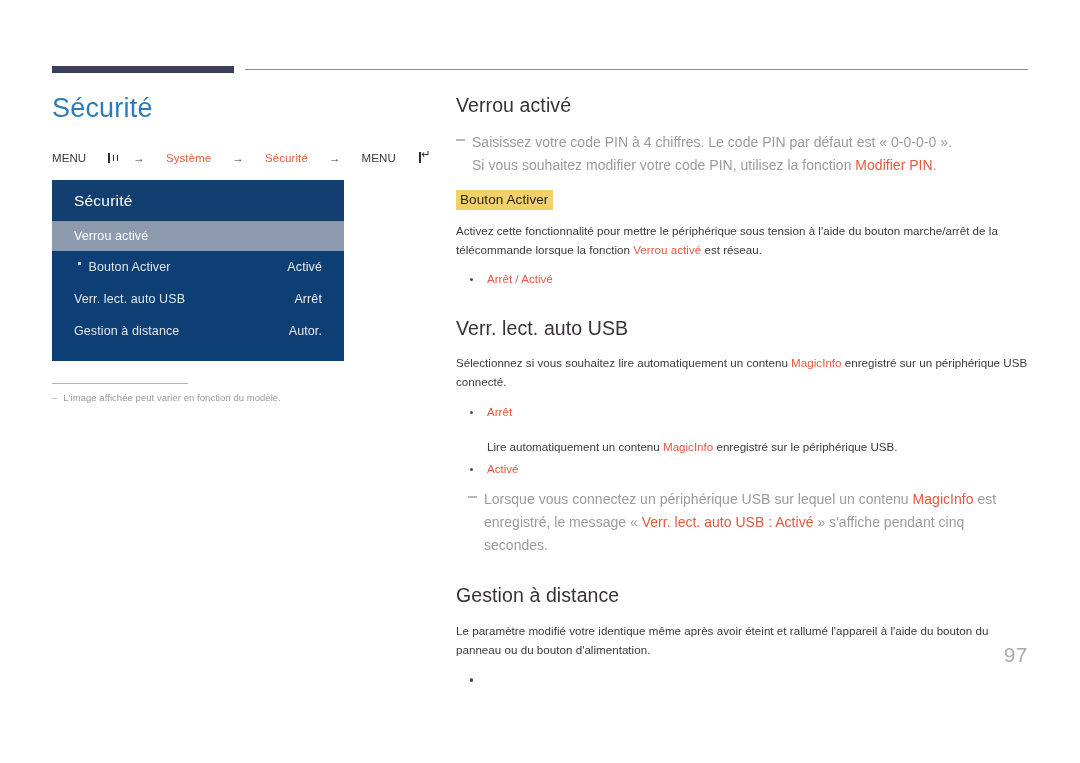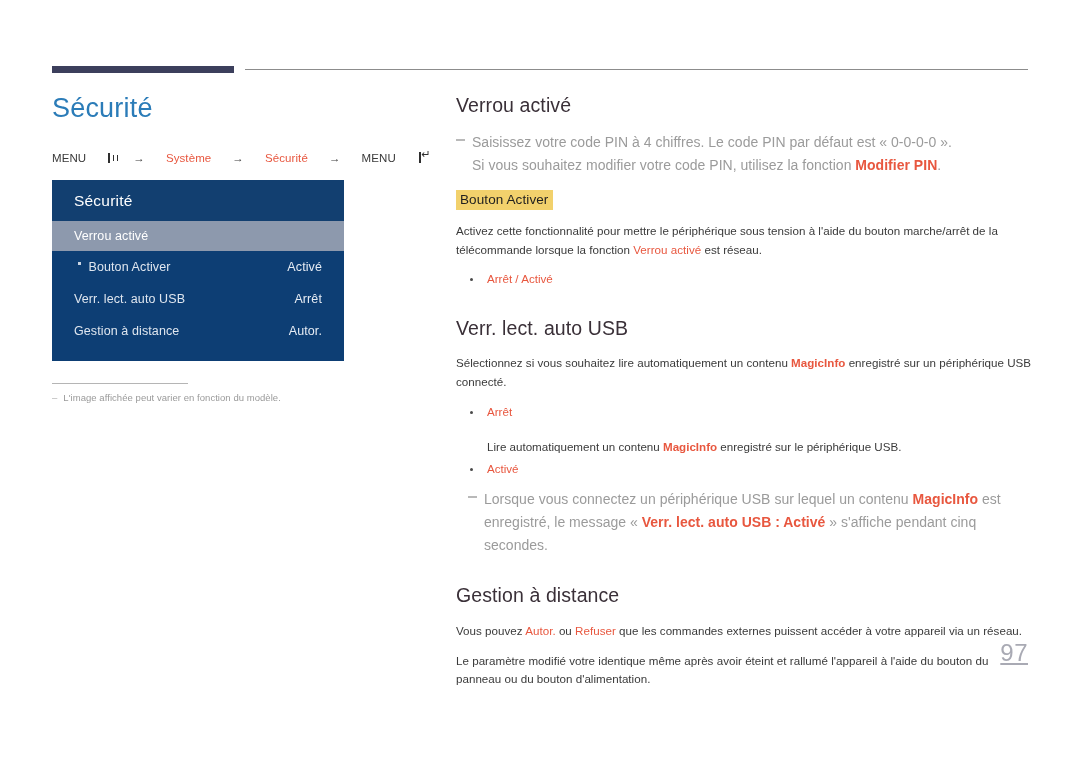--- a/index.html
+++ b/index.html
@@ -218,29 +218,28 @@
     border-radius: 50%;
   }
   li .opt { color: #e8573f; }
   li .desc {
     display: block;
     color: #3a3a3a;
     margin-top: 16px;
   }
   .orange { color: #e8573f; }
   .bold-dark { color: #1f1f1f; font-weight: bold; }
-  .orange-b { color: #e8573f; font-weight: bold; }
+  .orange-b { color: #e8573f; font-weight: normal; }
 
   .page-num {
     position: absolute;
     right: 52px; bottom: 28px;
-    font-size: 24px;
+    font-size: 21px;
     color: #a9aab4;
     letter-spacing: 0.5px;
-    text-decoration: underline;
   }
 </style>
 </head>
 <body>
 
 <div class="page">
 
   <div class="rule-left"></div>
   <div class="rule-right"></div>
 
@@ -329,21 +328,20 @@
     </ul>
 
     <div class="note" style="padding-left:12px;">
       <span class="dash"></span>
       <span class="ntxt"><span>Lorsque vous connectez un périphérique USB sur lequel un contenu </span><span class="orange-b">MagicInfo</span><span> est enregistré, le message « </span><span class="orange-b">Verr. lect. auto USB : Activé</span><span> » s'affiche pendant cinq secondes.</span></span>
     </div>
 
     
     <h2 class="sec gap">Gestion à distance</h2>
 
-    <p class="body"><span>Vous pouvez </span><span class="orange">Autor.</span><span> ou </span><span class="orange">Refuser</span><span> que les commandes externes puissent accéder à votre appareil via un réseau.</span></p>
 
     <p class="body">Le paramètre modifié votre identique même après avoir éteint et rallumé l'appareil à l'aide du bouton du panneau ou du bouton d'alimentation.</p>
 
     <ul class="bullets">
       <li></li>
     </ul>
   </div>
 
   <div class="page-num">97</div>
 </div>

